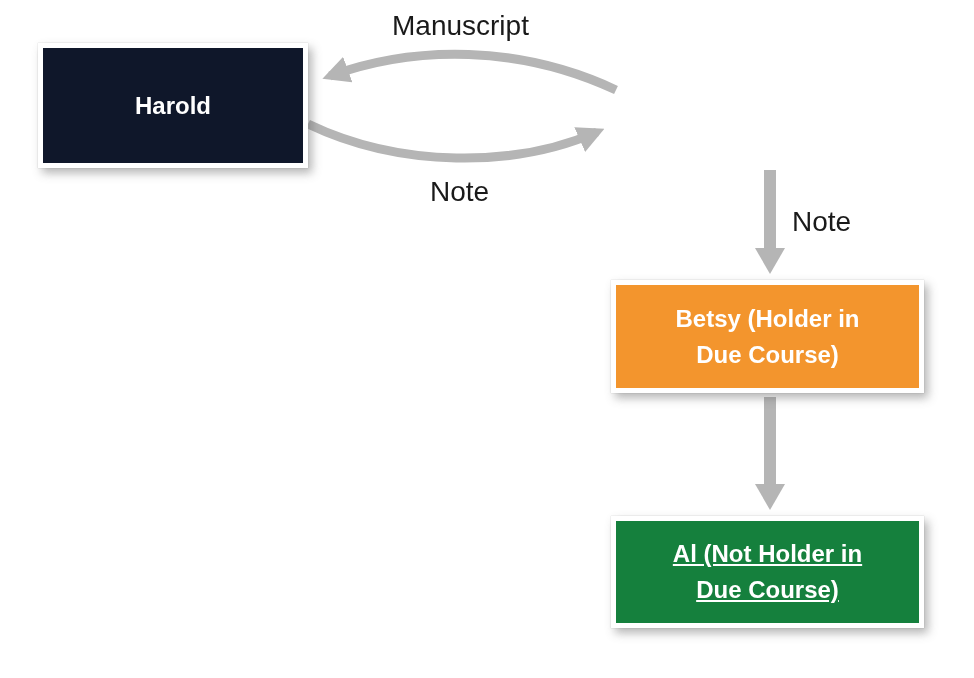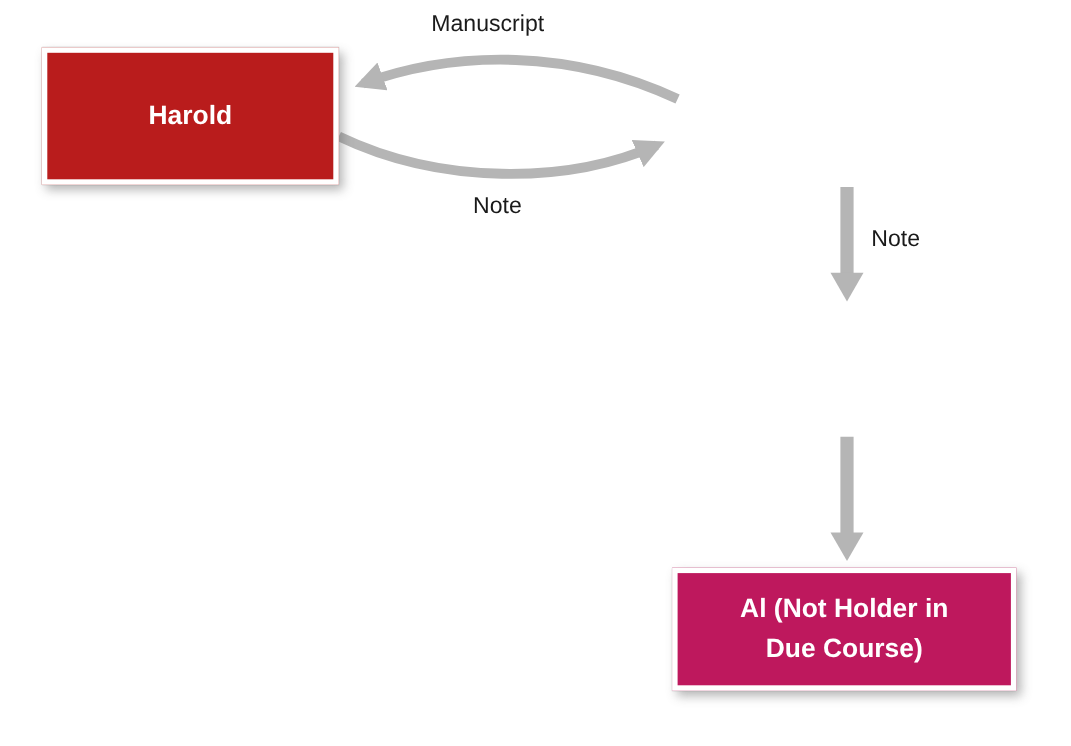--- a/index.html
+++ b/index.html
@@ -40,21 +40,21 @@
     max-width: 210px;
     line-height: 1.5;
   }
   #node-harold   { left: 38px;  top: 43px;  width: 270px; height: 125px; }
   #node-clifford { left: 613px; top: 43px;  width: 312px; height: 125px; }
   #node-betsy    { left: 611px; top: 280px; width: 313px; height: 113px; }
   #node-al       { left: 611px; top: 516px; width: 313px; height: 112px; }
   .edge-label {
     position: absolute;
     color: #1a1a1a;
-    font-size: 21px;
+    font-size: 28px;
     white-space: nowrap;
   }
   #label-manuscript    { left: 392px; top: 10px; }
   #label-note-bottom   { left: 430px; top: 176px; }
   #label-note-vertical { left: 792px; top: 206px; }
 </style>
 </head>
 <body>
 
 <div class="canvas">
@@ -70,27 +70,30 @@
 
     <path class="arrow-stroke" d="M 308 124 C 400 168, 515 168, 597 132" fill="none" stroke="#b5b5b5" stroke-width="9" marker-end="url(#arrowhead-curve)"></path>
 
     <path class="arrow-stroke" d="M 770 170 L 770 250" fill="none" stroke="#b5b5b5" stroke-width="12"></path>
     <polygon class="arrow-fill" points="755,248 785,248 770,274" fill="#b5b5b5"></polygon>
 
     <path class="arrow-stroke" d="M 770 397 L 770 486" fill="none" stroke="#b5b5b5" stroke-width="12"></path>
     <polygon class="arrow-fill" points="755,484 785,484 770,510" fill="#b5b5b5"></polygon>
   </svg>
 
-  <div class="node" id="node-harold" style="background: #b91c1c; justify-content: center;">
+  <div class="node" id="node-harold" style="background: #0f172a; justify-content: center;">
     <span class="label">Harold</span>
   </div>
 
 
+  <div class="node" id="node-betsy" style="background: rgb(243, 149, 45);">
+    <span class="label">Betsy (Holder in Due Course)</span>
+  </div>
 
-  <div class="node" id="node-al" style="background: #be185d;">
+  <div class="node" id="node-al" style="background: #15803d; text-decoration: underline;">
     <span class="label">Al (Not Holder in Due Course)</span>
   </div>
 
   <div class="edge-label" id="label-manuscript" style="color: rgb(26, 26, 26);">Manuscript</div>
   <div class="edge-label" id="label-note-bottom" style="color: rgb(26, 26, 26);">Note</div>
   <div class="edge-label" id="label-note-vertical" style="color: rgb(26, 26, 26);">Note</div>
 
 </div>
 
 </body></html>

